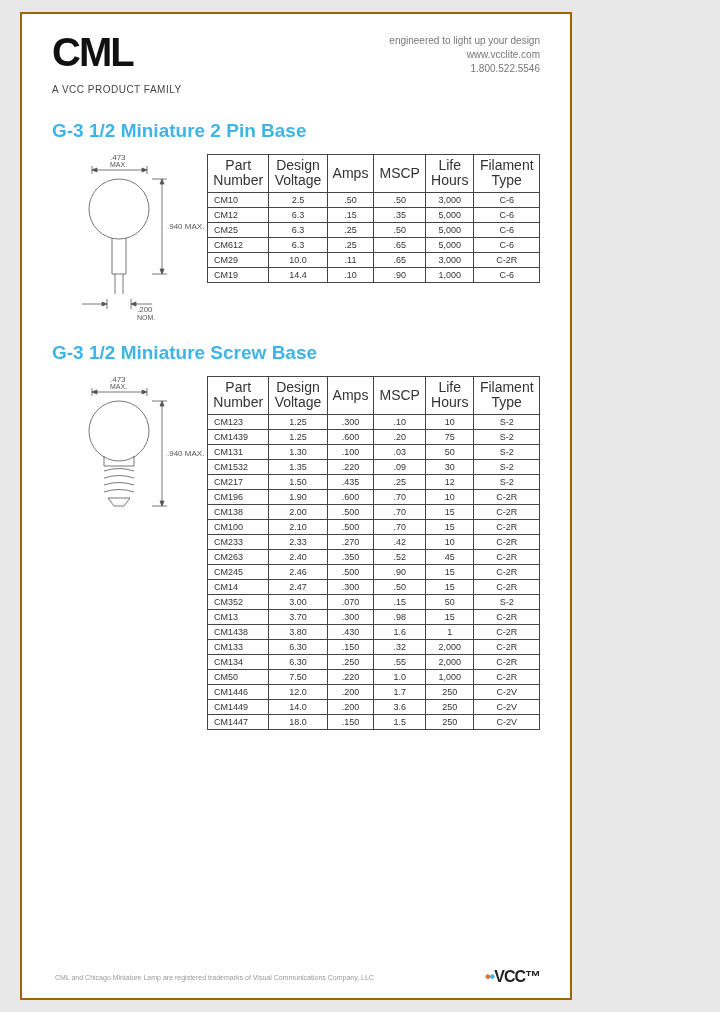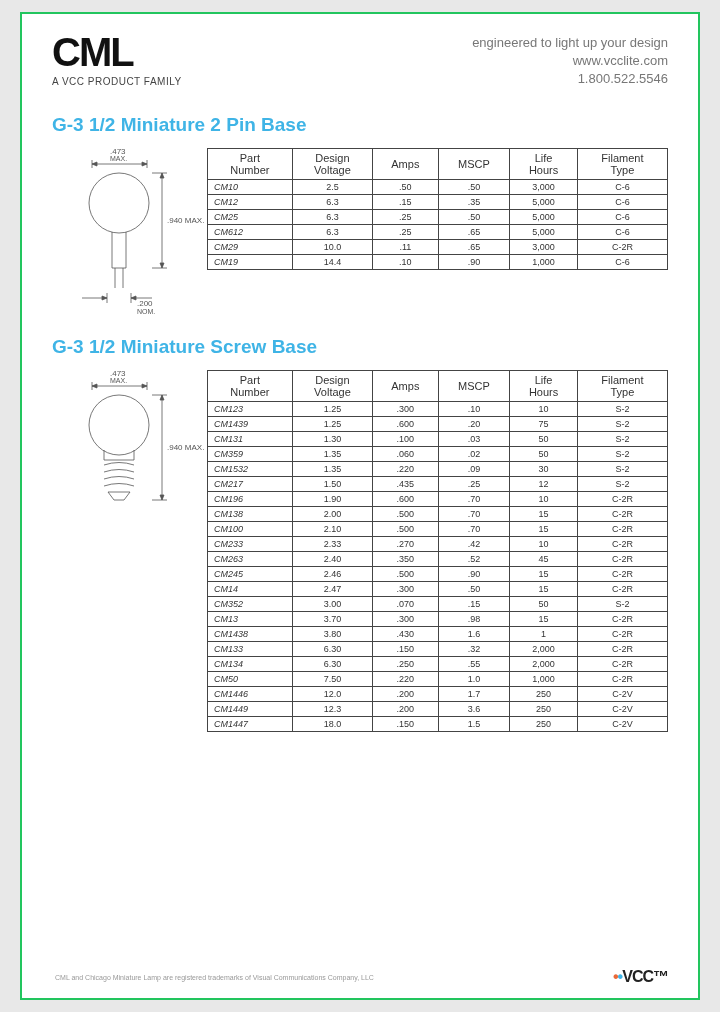--- a/index.html
+++ b/index.html
@@ -7,49 +7,49 @@
     width: 720px;
     height: 1012px;
     background: #e8e8e8;
     font-family: Arial, Helvetica, sans-serif;
     position: relative;
   }
   .page {
     position: absolute;
     top: 12px;
     left: 20px;
-    width: 680px;
+    width: 552px;
     height: 988px;
     background: #ffffff;
-    border: 2px solid #22c55e;
+    border: 2px solid #a16207;
     padding: 20px 30px 7px 30px;
   }
   .header {
     display: flex;
     justify-content: space-between;
     align-items: flex-start;
     margin-bottom: 25px;
   }
   .logo-block { display: flex; flex-direction: column; }
   .logo-cml {
     font-size: 40px;
     font-weight: 900;
     letter-spacing: -2px;
     color: #111;
     line-height: 0.9;
   }
   .logo-sub {
     font-size: 10px;
     color: #444;
     letter-spacing: 0.5px;
-    margin-top: 6px;
+    margin-top: 14px;
   }
   .header-right {
     text-align: right;
-    font-size: 13px;
+    font-size: 10px;
     color: #777;
     line-height: 1.4;
   }
   .section-title {
     color: #3fb4e6;
     font-size: 19px;
     font-weight: bold;
     margin-bottom: 12px;
     margin-top: 8px;
   }
@@ -72,25 +72,25 @@
     flex: 1;
   }
   th, td {
     border: 1px solid #444;
     padding: 2px 6px;
     text-align: center;
     height: 15px;
   }
   th {
     font-weight: normal;
-    font-size: 11px;
+    font-size: 14px;
     line-height: 1.1;
     padding: 3px 4px;
   }
-  td.partnum { text-align: left; padding-left: 6px; font-style: italic; }
+  td.partnum { text-align: left; padding-left: 6px; }
   .footer {
     position: absolute;
     bottom: 12px;
     left: 33px;
     right: 30px;
     display: flex;
     justify-content: space-between;
     align-items: center;
     font-size: 7px;
     color: #999;
@@ -276,28 +276,20 @@
           </tr>
           <tr>
             <td class="partnum">CM131</td>
             <td>1.30</td>
             <td>.100</td>
             <td>.03</td>
             <td>50</td>
             <td>S-2</td>
           </tr>
           <tr>
-            <td class="partnum">CM359</td>
-            <td>1.35</td>
-            <td>.060</td>
-            <td>.02</td>
-            <td>50</td>
-            <td>S-2</td>
-          </tr>
-          <tr>
             <td class="partnum">CM1532</td>
             <td>1.35</td>
             <td>.220</td>
             <td>.09</td>
             <td>30</td>
             <td>S-2</td>
           </tr>
           <tr>
             <td class="partnum">CM217</td>
             <td>1.50</td>
@@ -413,21 +405,21 @@
           <tr>
             <td class="partnum">CM1446</td>
             <td>12.0</td>
             <td>.200</td>
             <td>1.7</td>
             <td>250</td>
             <td>C-2V</td>
           </tr>
           <tr>
             <td class="partnum">CM1449</td>
-            <td>12.3</td>
+            <td>14.0</td>
             <td>.200</td>
             <td>3.6</td>
             <td>250</td>
             <td>C-2V</td>
           </tr>
           <tr>
             <td class="partnum">CM1447</td>
             <td>18.0</td>
             <td>.150</td>
             <td>1.5</td>

